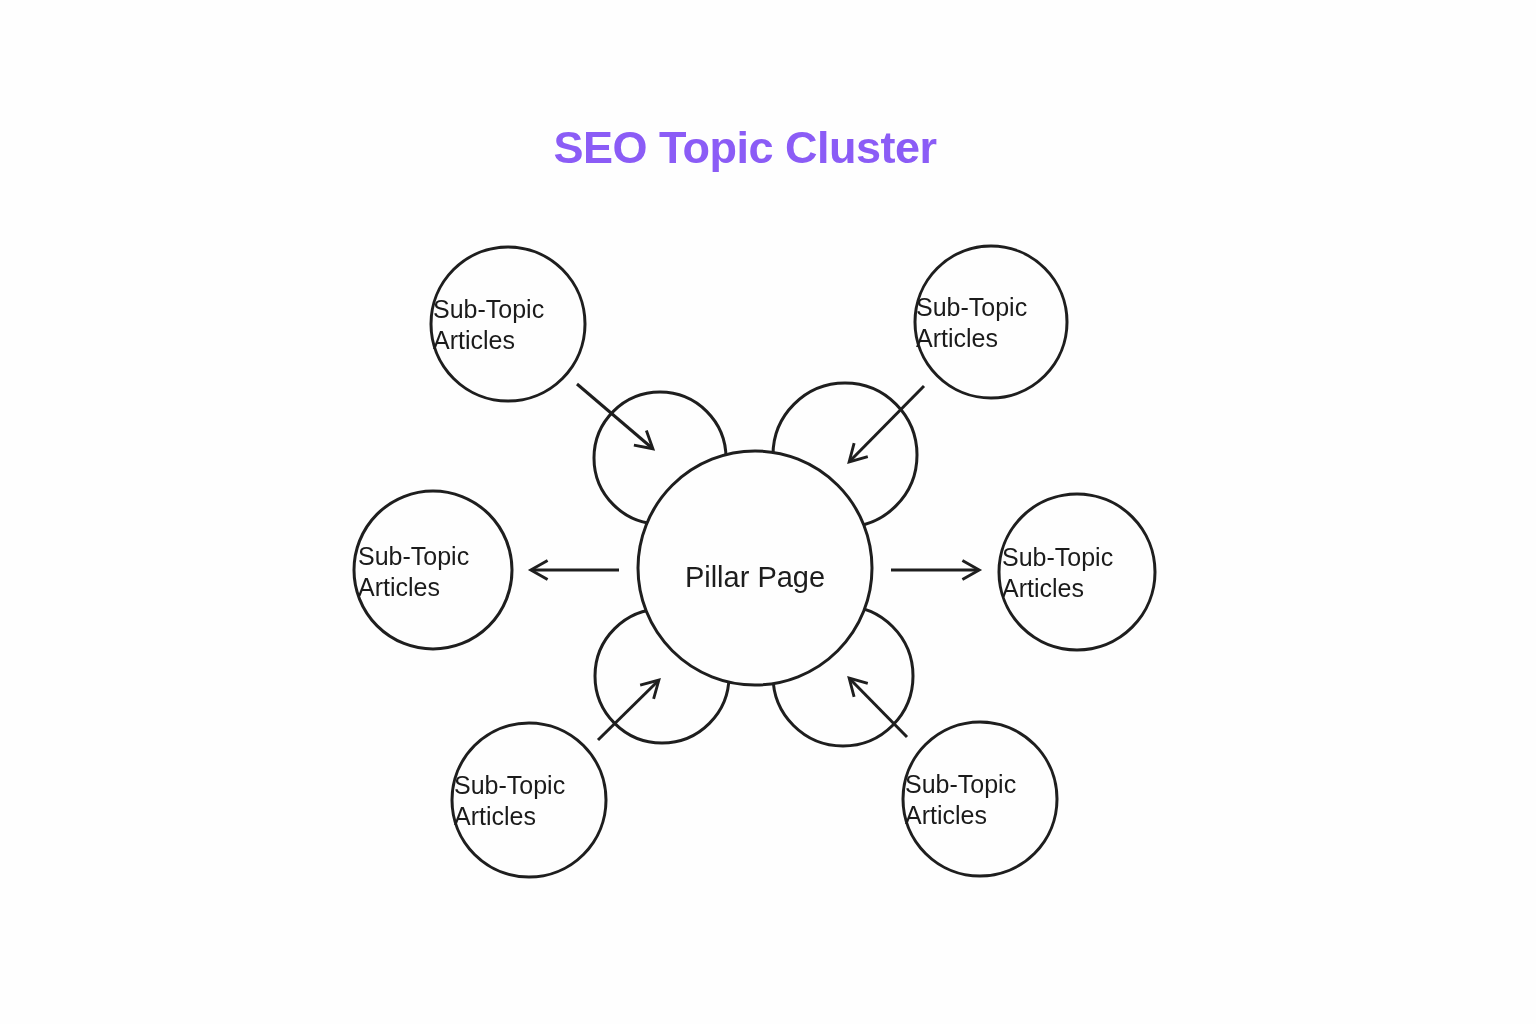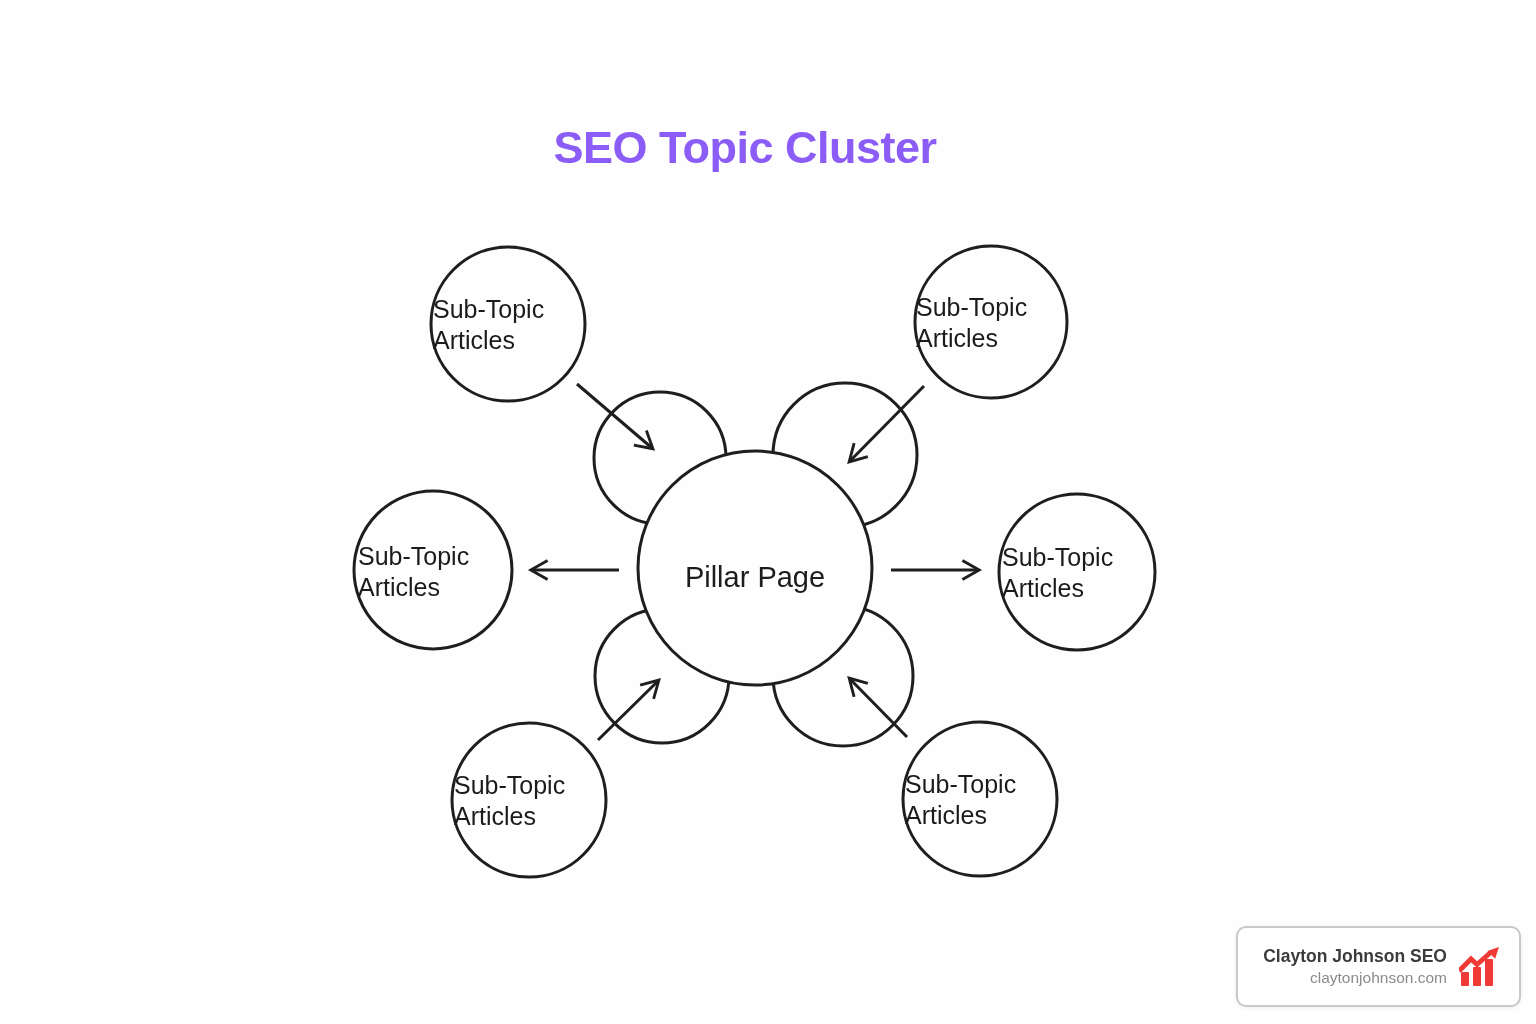--- a/index.html
+++ b/index.html
@@ -130,29 +130,14 @@
 
   <div class="node-label tl">Sub-Topic Articles</div>
   <div class="node-label tr">Sub-Topic Articles</div>
   <div class="node-label ml">Sub-Topic Articles</div>
   <div class="node-label mr">Sub-Topic Articles</div>
   <div class="node-label bl">Sub-Topic Articles</div>
   <div class="node-label br">Sub-Topic Articles</div>
 
   <div class="center-label">Pillar Page</div>
 
-  <div class="watermark-card">
-    <div class="watermark-text">
-      <div class="watermark-name">Clayton Johnson SEO</div>
-      <div class="watermark-site">claytonjohnson.com</div>
-    </div>
-    <svg class="watermark-icon" viewBox="0 0 46 42" xmlns="http://www.w3.org/2000/svg">
-      <g fill="#f03a35">
-        <rect x="2" y="26" width="8" height="14" rx="1"></rect>
-        <rect x="14" y="21" width="8" height="19" rx="1"></rect>
-        <rect x="26" y="13" width="8" height="27" rx="1"></rect>
-        <polygon points="40,1 36.1,12.7 28.3,4.9"></polygon>
-      </g>
-      <polyline points="0,25 12,13 18,18.5 31,7" fill="none" stroke="#f03a35" stroke-width="5"></polyline>
-    </svg>
-  </div>
 
 </div>
 
 </body></html>

